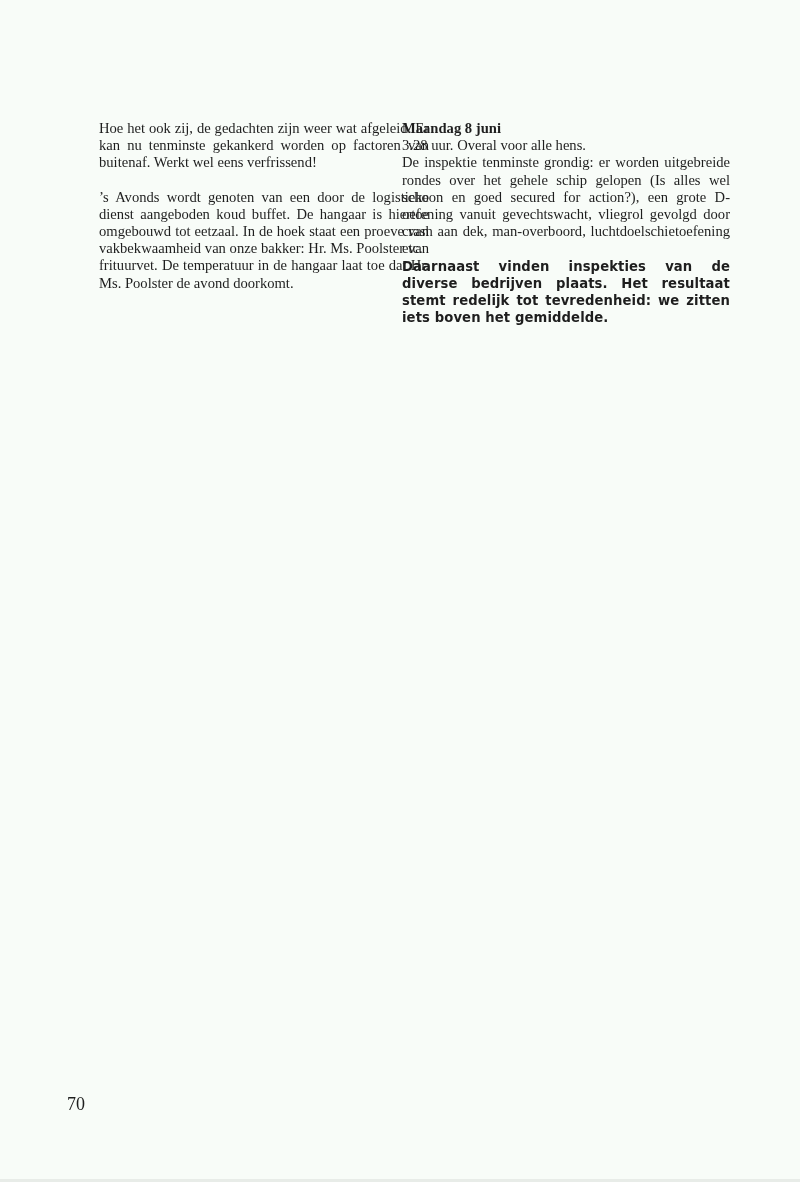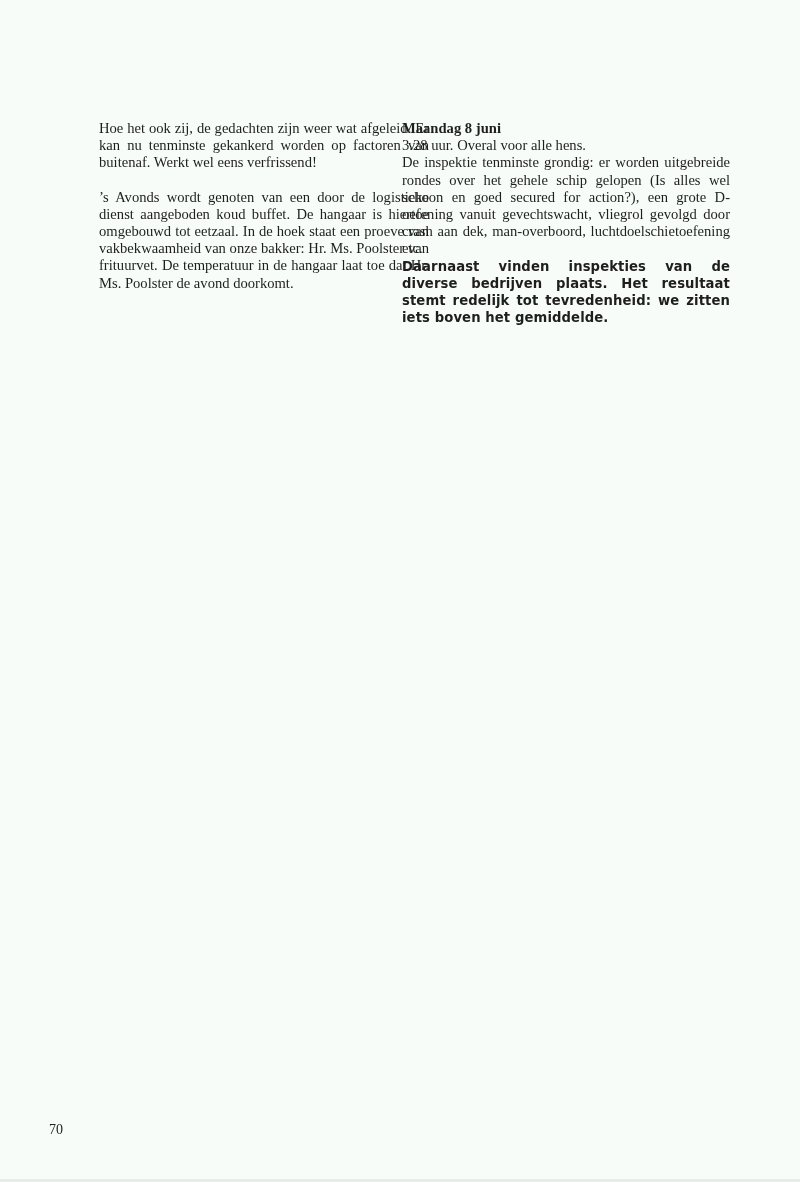--- a/index.html
+++ b/index.html
@@ -24,23 +24,22 @@
   .col p.gap { margin-top: 17px; }
   .heading { font-weight: bold; }
   .sans-para {
     font-family: "DejaVu Sans", "Liberation Sans", sans-serif;
     font-size: 13.2px;
     letter-spacing: 0.1px;
     font-weight: bold;
   }
   .page-number {
     position: absolute;
-    left: 49px; top: 1094px;
-    font-size: 14px;
-    margin-top: 28px;
+    left: 67px; top: 1094px;
+    font-size: 18px;
   }
   .bottom-edge {
     position: absolute; left: 0; right: 0; bottom: 0; height: 3px;
     background: #e8ece8;
   }
 </style>
 </head>
 <body>
 
 <div class="col col-left">

